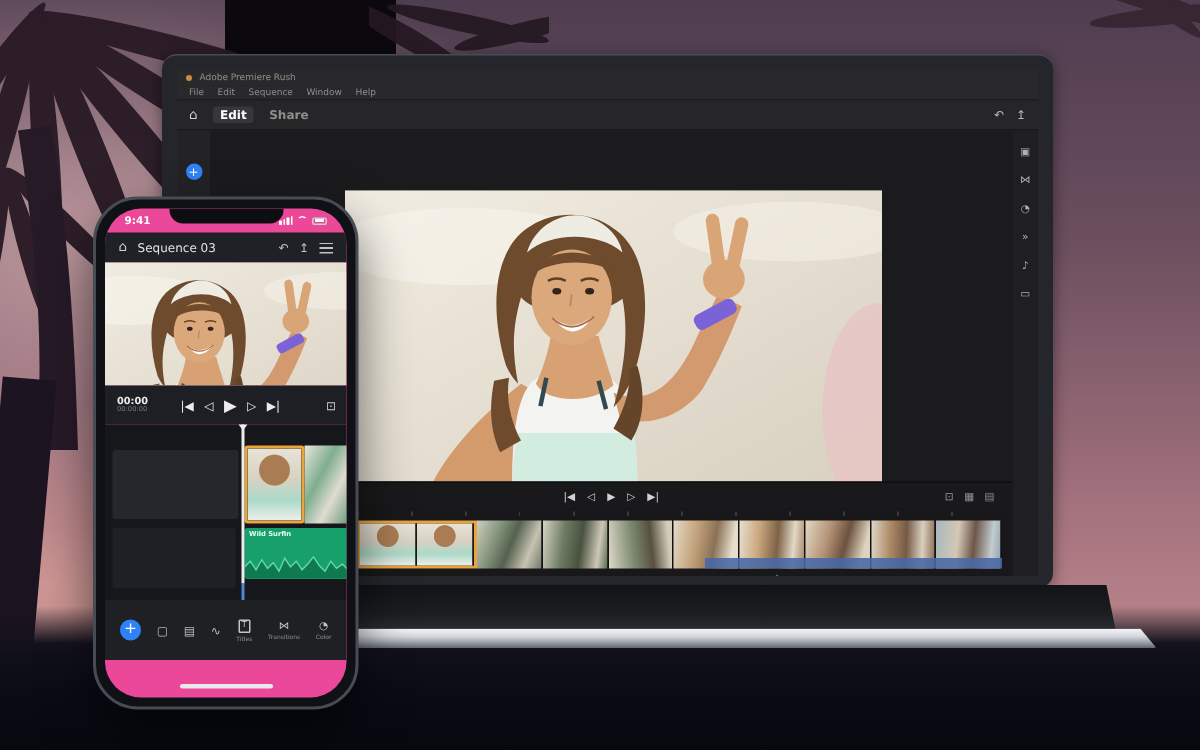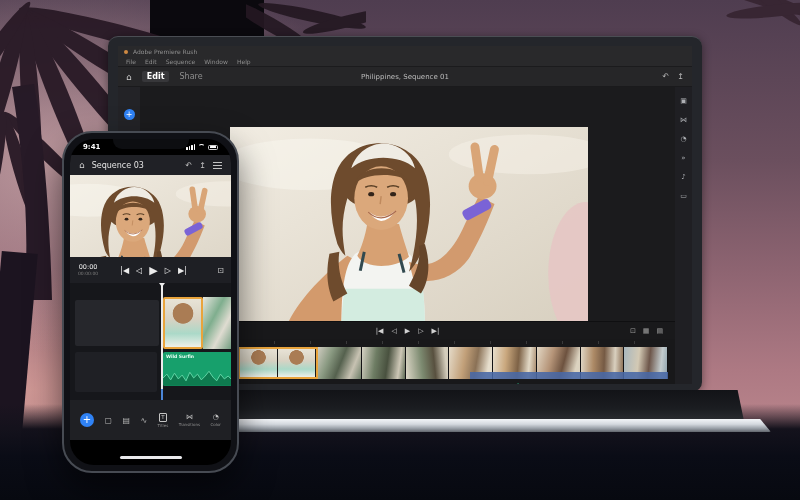--- a/index.html
+++ b/index.html
@@ -29,21 +29,21 @@
   
   .ltb{height:11px;background:#29292b;display:flex;align-items:center;gap:5px;padding-left:6px;}
   .ltb .dot{width:4px;height:4px;border-radius:50%;background:#cf8a43;}
   .ltb span.t{font-size:6px;color:#8f8f8f;}
   .lmenu{height:10px;background:#29292b;border-bottom:1px solid #1b1b1d;display:flex;align-items:center;gap:9px;padding-left:8px;}
   .lmenu span{font-size:6px;color:#8d8d8d;}
   .lhead{position:relative;height:20px;background:#262628;display:flex;align-items:center;border-bottom:1px solid #1a1a1c;}
   .lhead .home{font-size:9px;color:#cfcfcf;margin-left:8px;}
   .lhead .tab{font-size:8px;margin-left:10px;}
   .tab-edit{color:#fff;font-weight:bold;background:#37373a;padding:1px 5px;border-radius:2px;}
-  .tab-share{color:#8e8e8e;}
+  .tab-share{color:#8e8e8e;font-weight:bold;}
   .lhead .seq{position:absolute;left:0;right:0;text-align:center;font-size:7px;color:#bdbdbd;pointer-events:none;}
   .lhead .hicons{position:absolute;right:8px;display:flex;gap:8px;}
   .lhead .hicons span{font-size:8px;color:#b8b8b8;}
   .lbody{position:absolute;left:0;top:41px;right:0;bottom:0;background:#1b1b1d;}
   .lrail{position:absolute;left:0;top:0;bottom:0;width:22px;background:#232327;display:flex;flex-direction:column;align-items:center;}
   .lplus{width:11px;height:11px;border-radius:50%;background:#2f82f5;color:#fff;font-size:8px;line-height:11px;text-align:center;margin-top:22px;}
   .lmedia{font-size:8px;color:#a7a7a7;margin-top:13px;}
   .rrail{position:absolute;right:0;top:0;bottom:0;width:17px;background:#1f1f23;display:flex;flex-direction:column;align-items:center;gap:11px;padding-top:10px;}
   .rrail span{font-size:7px;color:#aeb0b4;}
   .lvideo{position:absolute;left:112px;top:40px;width:358px;height:194px;background:#d9d2c4;overflow:hidden;}
@@ -61,42 +61,42 @@
   .lsel{width:80px;height:100%;border:2px solid #e9a43c;display:flex;background:#000;}
   .lsel .thumb{flex:1;border-right:1px solid #1a1a1a;}
   .lthumbs{flex:1;display:flex;}
   .lthumbs .thumb{flex:1;border-right:1px solid #121214;}
   .bluestrip{position:absolute;left:330px;top:33px;width:198px;height:7px;background:rgba(72,104,166,.88);}
   .lwave{position:absolute;left:98px;top:41px;width:430px;height:23px;}
 
   
   .phone{position:absolute;left:62px;top:131px;width:177px;height:342px;border-radius:30px;
     background:#101116;border:2px solid #474b53;box-shadow:0 16px 34px rgba(0,0,0,.55);}
-  .pscreen{position:absolute;inset:6px;border-radius:24px;background:#000000;overflow:hidden;}
+  .pscreen{position:absolute;inset:6px;border-radius:24px;background:#ec4899;overflow:hidden;}
   .notch{position:absolute;left:50%;top:0;transform:translateX(-50%);width:76px;height:10px;background:#0d0e11;border-radius:0 0 9px 9px;z-index:5;}
   .pstatus{height:16px;display:flex;align-items:center;justify-content:space-between;padding:0 13px;}
   .pstatus .time{font-size:7px;font-weight:bold;color:#fff;}
   .sicons{display:flex;align-items:center;gap:3px;}
   .sig{display:flex;align-items:flex-end;gap:1px;}
   .sig i{display:block;width:1.5px;background:#fff;border-radius:.5px;}
   .wifi{width:7px;height:7px;border:1.6px solid transparent;border-top-color:#fff;border-radius:50%;}
   .batt{width:10px;height:5px;border:1px solid #cfcfcf;border-radius:1.5px;position:relative;}
   .batt::after{content:"";position:absolute;left:.5px;top:.5px;bottom:.5px;width:6px;background:#fff;border-radius:.5px;}
   .pappbar{height:20px;background:#202126;display:flex;align-items:center;padding:0 9px;}
   .pappbar .home{font-size:9px;color:#d2d2d2;}
   .pappbar .title{font-size:8px;color:#e2e2e2;margin-left:7px;}
   .pappbar .sp{flex:1;}
   .pappbar .ic{font-size:8px;color:#c2c2c2;margin-left:7px;}
   .menu-ic{width:9px;height:7px;margin-left:7px;background:
     linear-gradient(#c2c2c2 0 1px,transparent 1px 3px,#c2c2c2 3px 4px,transparent 4px 6px,#c2c2c2 6px 7px);}
   .pvideo{height:82px;background:#ddd5c6;overflow:hidden;}
   .pvideo svg{display:block;width:100%;height:100%;}
   .ptrans{height:26px;background:#1e1f24;display:flex;align-items:center;position:relative;}
   .ptc{margin-left:8px;line-height:1.15;}
-  .ptc .a{font-size:6.5px;color:#ececec;font-weight:normal;text-align:center;}
+  .ptc .a{font-size:6.5px;color:#ececec;font-weight:bold;text-align:center;}
   .ptc .b{font-size:4.5px;color:#7c7c7c;}
   .pctr{position:absolute;left:24px;right:18px;display:flex;justify-content:center;align-items:center;gap:7px;}
   .pctr span{font-size:8px;color:#ececec;}
   .pctr .play{font-size:11px;}
   .pfull{position:absolute;right:7px;font-size:8px;color:#c9c9c9;}
   .ptl{height:117px;background:#16171b;position:relative;}
   .blk1{position:absolute;left:5px;top:17px;width:84px;height:46px;background:#26272c;border-radius:2px;}
   .blk2{position:absolute;left:5px;top:69px;width:82px;height:40px;background:#1f2025;border-radius:2px;}
   .playhead{position:absolute;left:91px;top:0;width:1.5px;height:106px;background:#ececec;z-index:4;}
   .playhead::before{content:"";position:absolute;left:-2.5px;top:0;border:3.2px solid transparent;border-top:4px solid #ececec;}
@@ -212,21 +212,20 @@
         <span>File</span>
         <span>Edit</span>
         <span>Sequence</span>
         <span>Window</span>
         <span>Help</span>
       </div>
       <div class="lhead">
         <span class="home">⌂</span>
         <span class="tab tab-edit">Edit</span>
         <span class="tab tab-share">Share</span>
-        <span class="seq">Philippines, Sequence 01</span>
         <span class="hicons">
           <span>↶</span>
           <span>↥</span>
         </span>
       </div>
       <div class="lbody">
         <div class="lrail">
           <span class="lplus">+</span>
           <span class="lmedia">▣</span>
         </div>

